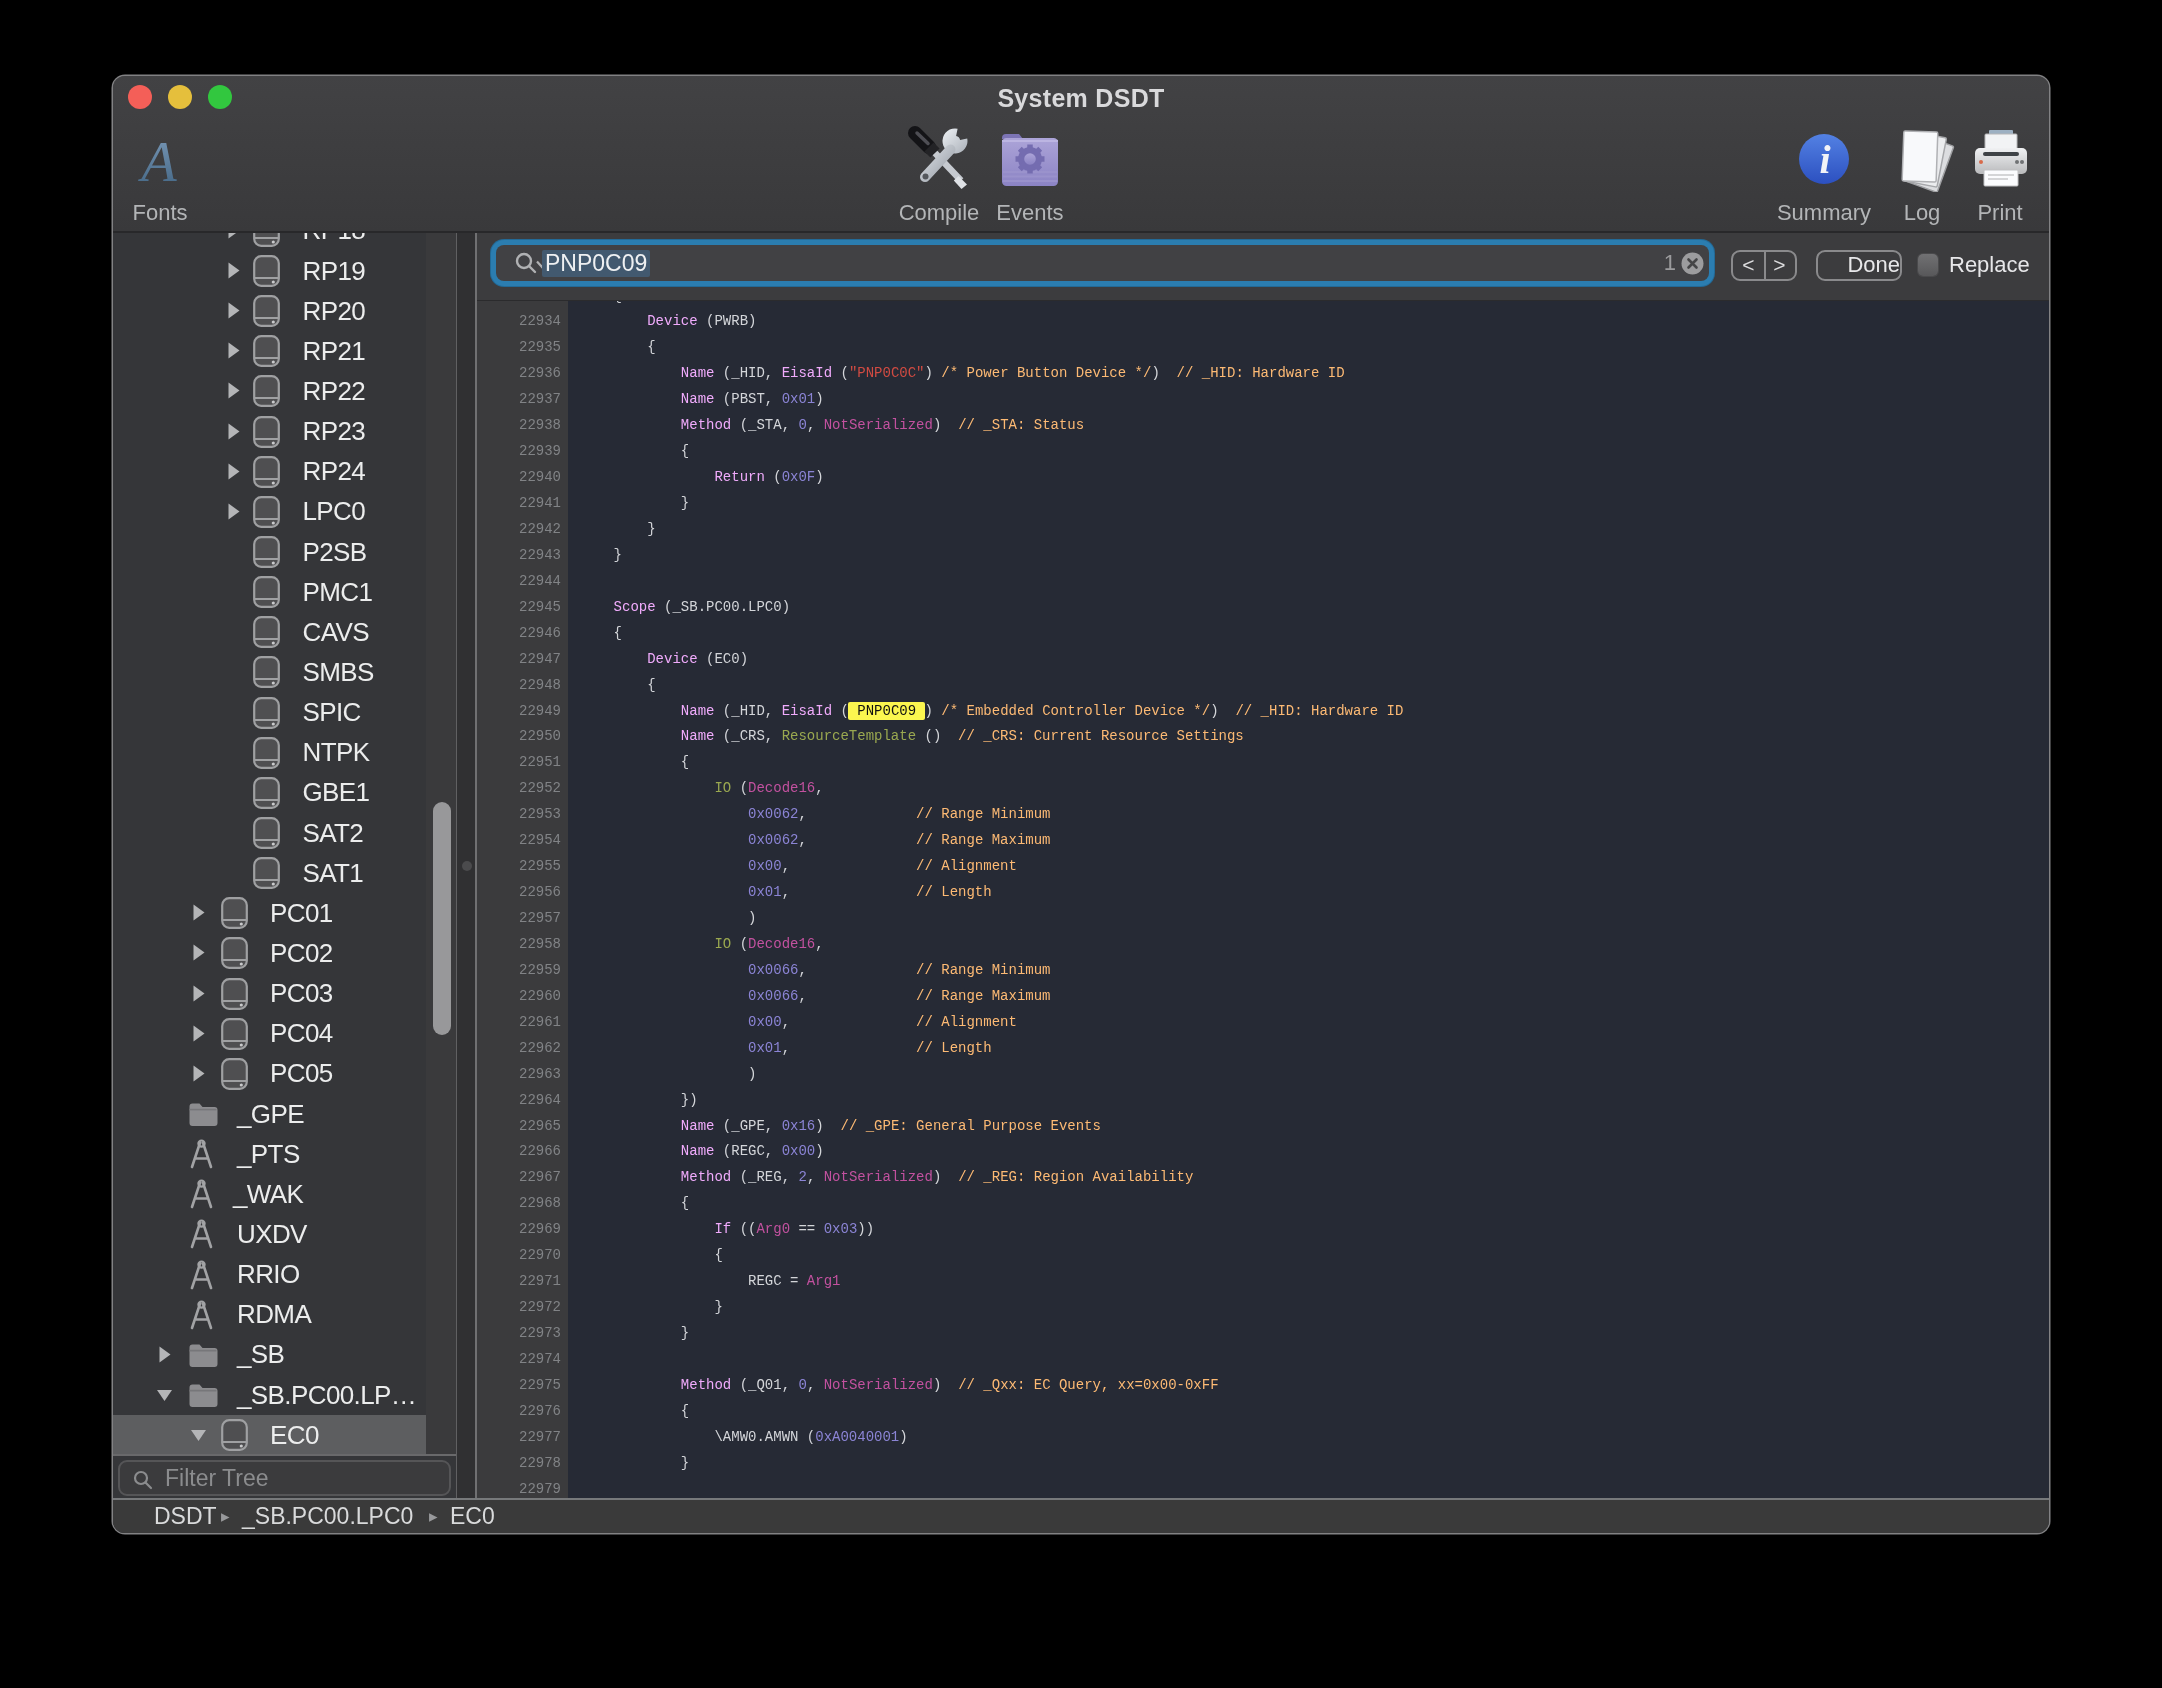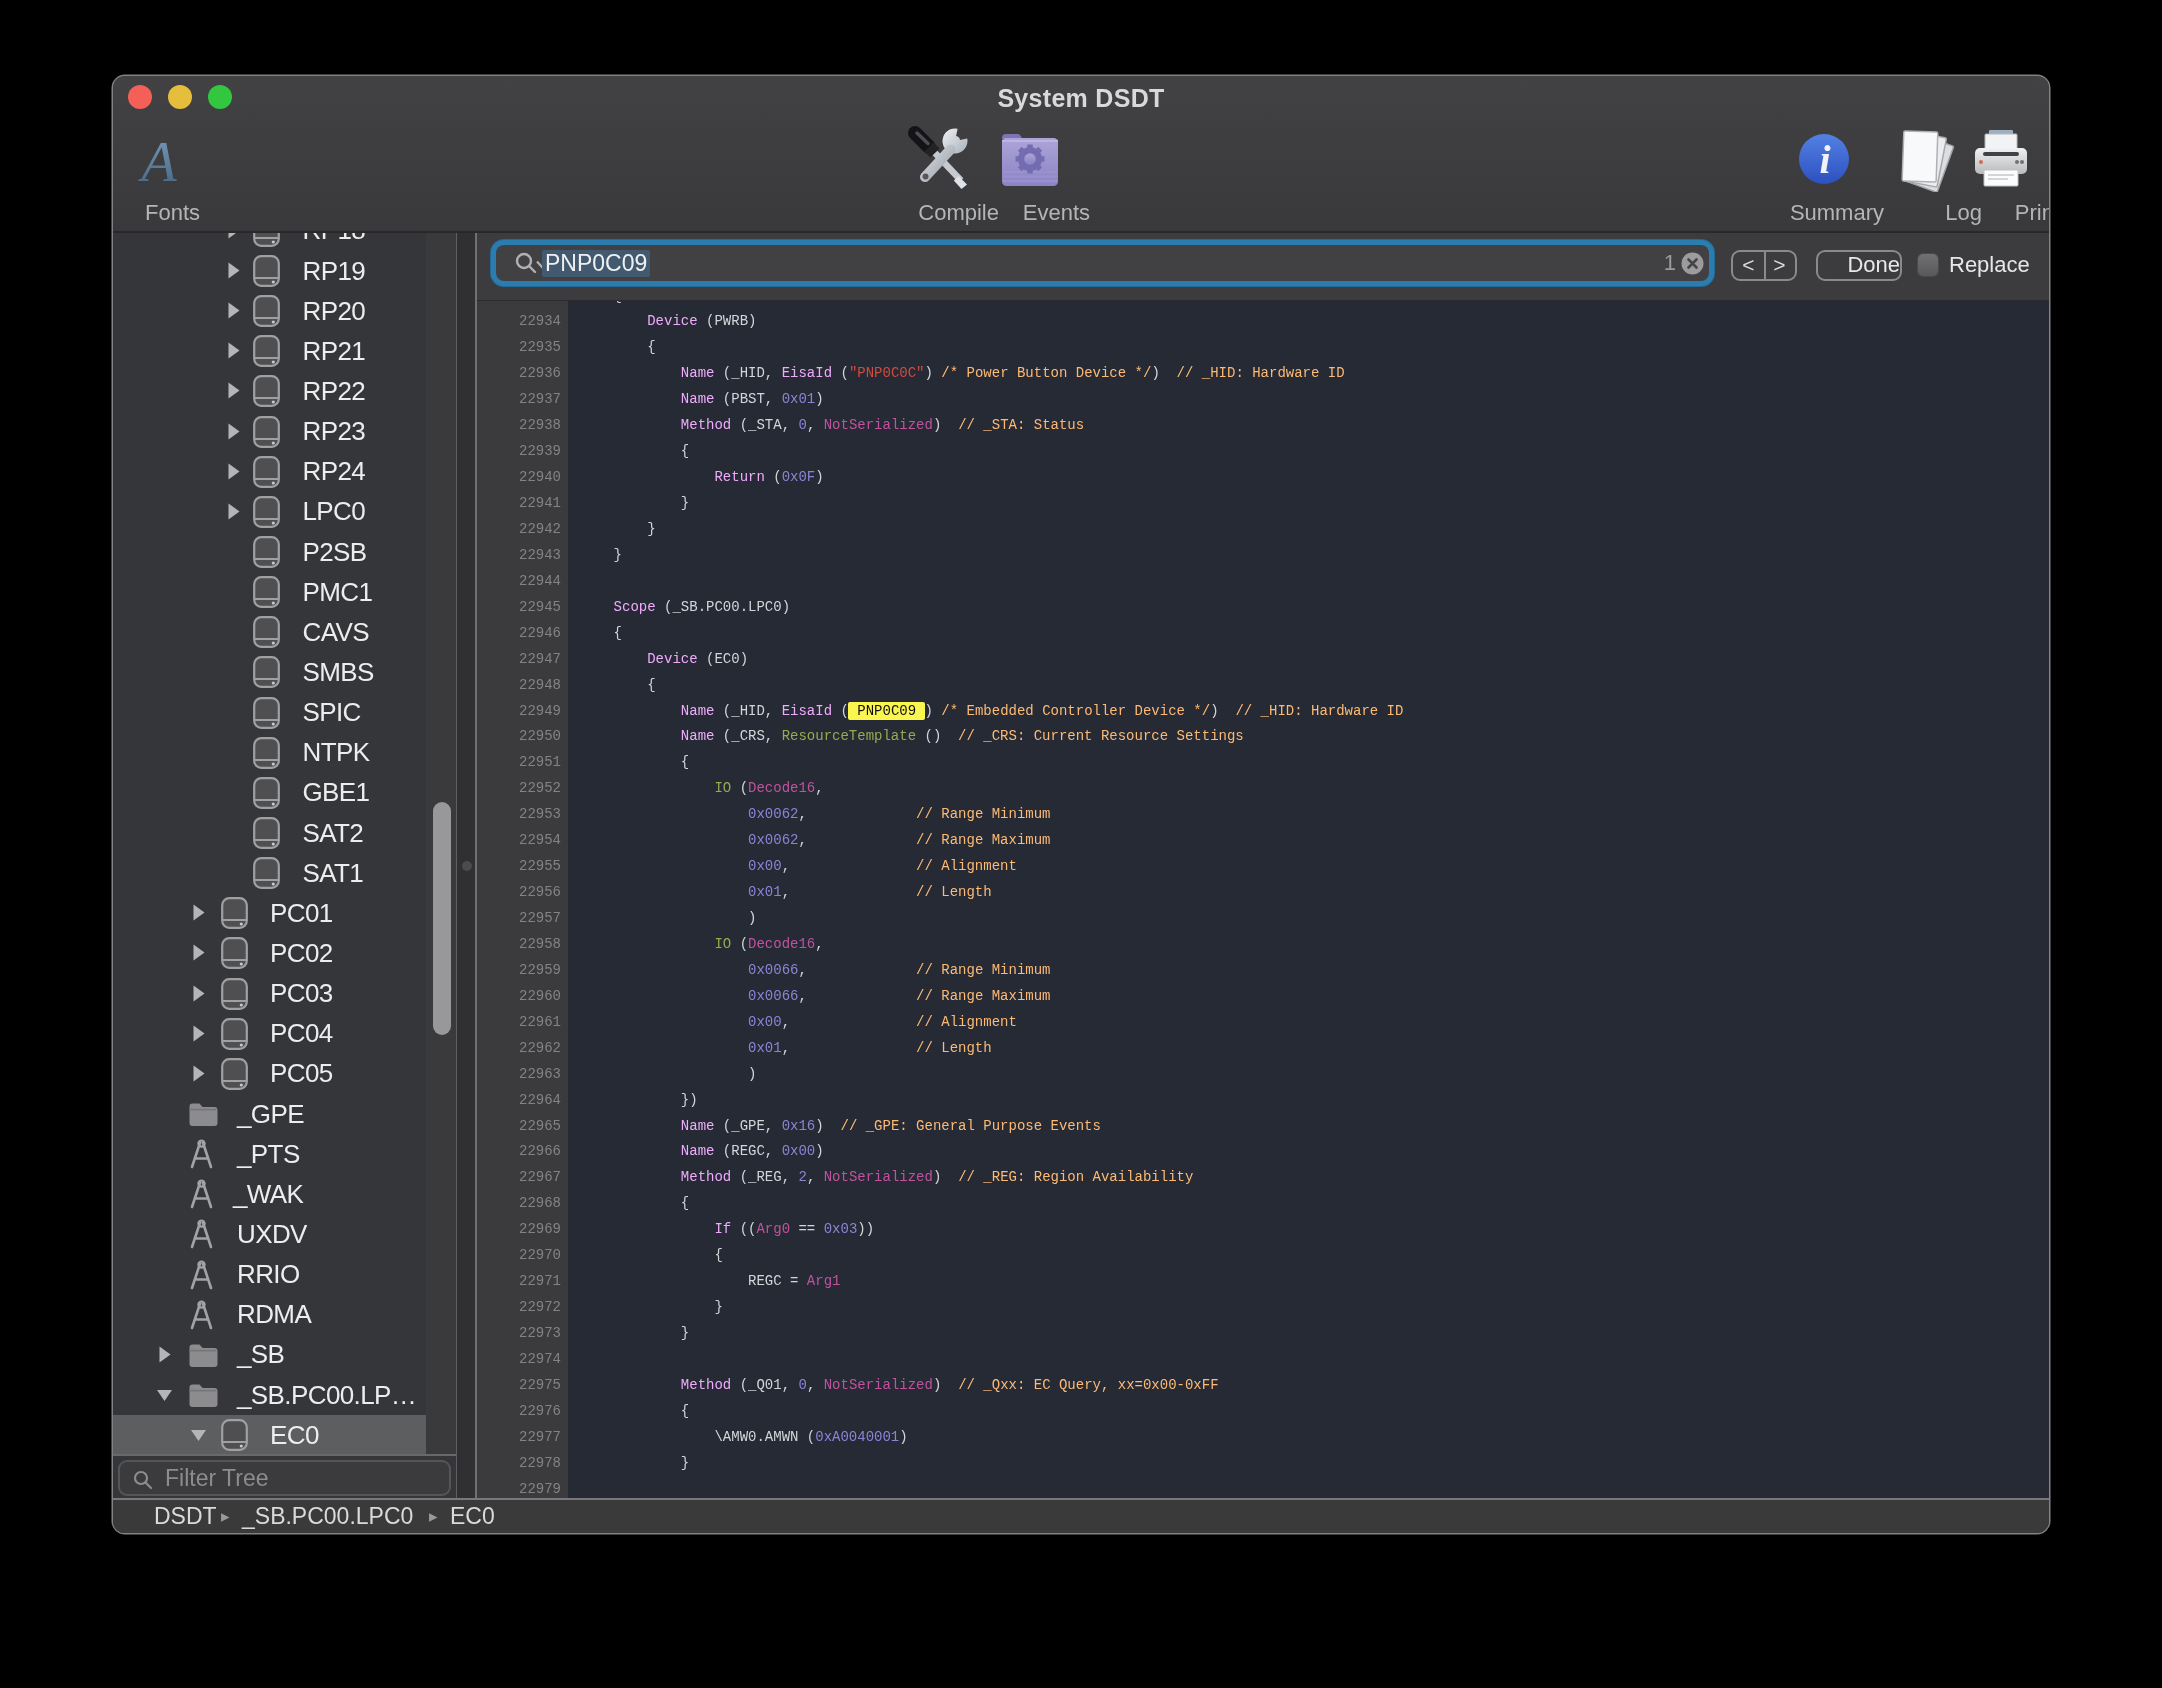--- a/index.html
+++ b/index.html
@@ -5,21 +5,21 @@
 .abs{position:absolute}
 #win{position:absolute;left:113px;top:76px;width:1936px;height:1457px;border-radius:12px;
  background:#3b3b3d;overflow:hidden;box-shadow:0 0 0 1.5px #828284, inset 0 1px 0 #606062;
  font-family:"Liberation Sans",sans-serif}
 
 #hdr{position:absolute;left:0;top:0;width:100%;height:157px;
  background:linear-gradient(#424244,#39393b);border-bottom:2px solid #28282a}
 .tl{position:absolute;top:9px;width:24px;height:24px;border-radius:50%}
 #title{position:absolute;top:8px;left:768px;width:400px;text-align:center;font-size:25px;
  font-weight:bold;color:#d9d9db;letter-spacing:.3px}
-.lbl{position:absolute;font-size:22px;color:#b3b5b7;text-align:right}
+.lbl{position:absolute;font-size:22px;color:#b3b5b7;text-align:center}
 
 #sidebar{position:absolute;left:0;top:157px;width:343px;height:1561px;background:#353639;overflow:hidden}
 #scrolltrack{position:absolute;left:313px;top:0;width:30px;height:1221px;background:#3a3a3c}
 #filtersep{position:absolute;left:0;top:1221px;width:343px;height:2px;background:#69696b}
 #divider{position:absolute;left:343px;top:157px;width:21px;height:1265px;background:#303032;
  border-left:1.5px solid #606062;border-right:2px solid #707072}
 #gutter{position:absolute;left:364px;top:157px;width:91px;height:1265px;background:#3b3b3d}
 #codebg{position:absolute;left:455px;top:157px;width:1481px;height:1265px;background:#262a35}
 #searchstrip{position:absolute;left:364px;top:157px;width:1572px;height:68px;background:#3c3c3e;
  border-bottom:1px solid #2b2b2d;z-index:5}

